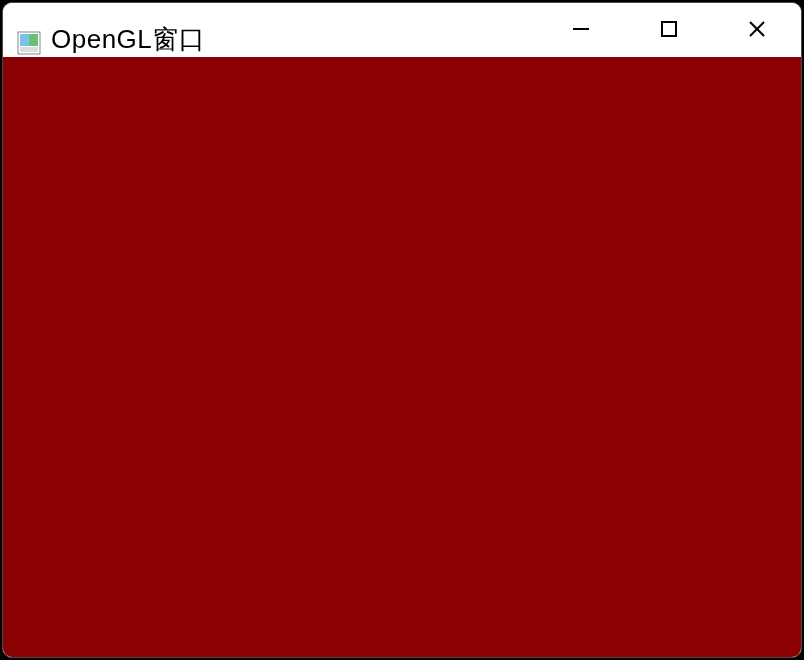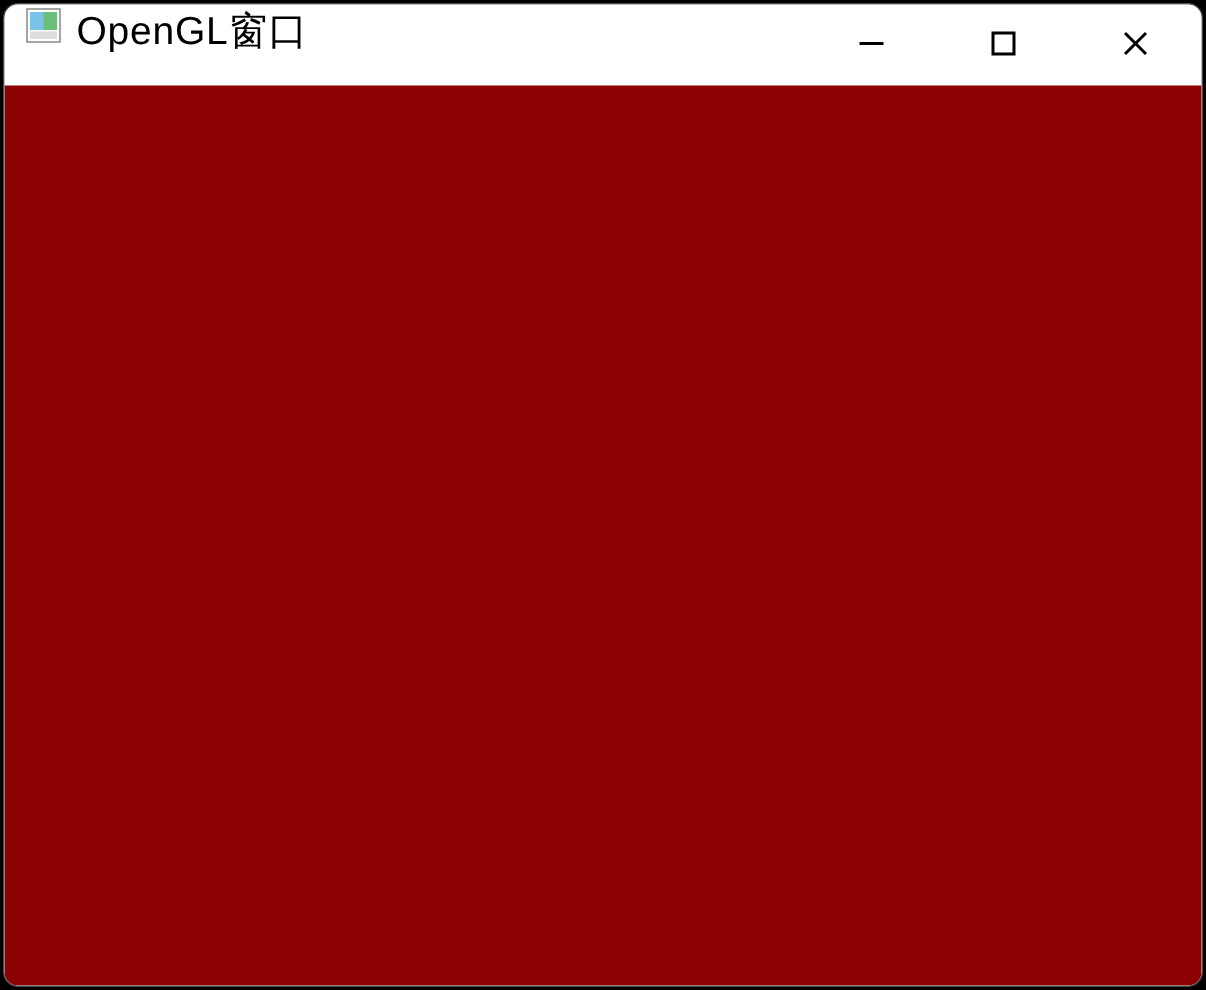--- a/index.html
+++ b/index.html
@@ -33,21 +33,21 @@
       border: 1px solid #4a4a4a;
       border-radius: 10px;
       overflow: hidden;
       display: flex;
       flex-direction: column;
     }
     .titlebar {
       height: 54px;
       background: #fff;
       display: flex;
-      align-items: flex-start;
+      align-items: flex-end;
       padding: 0 0 0 12px;
       flex-shrink: 0;
     }
     .app-icon {
       width: 28px;
       height: 28px;
       margin-right: 8px;
       display: flex;
       align-items: center;
       justify-content: center;

